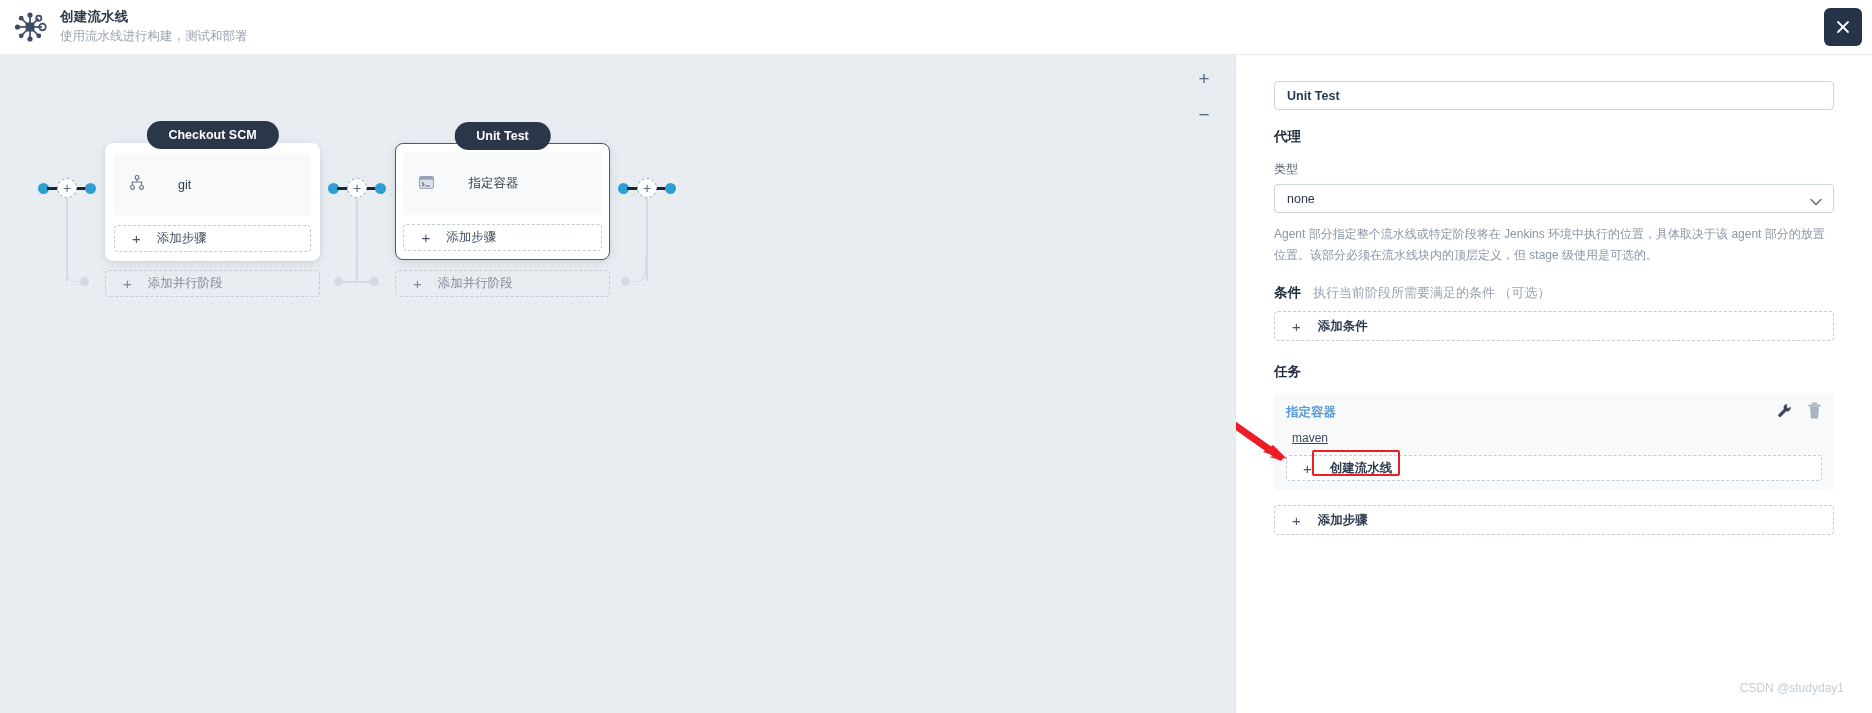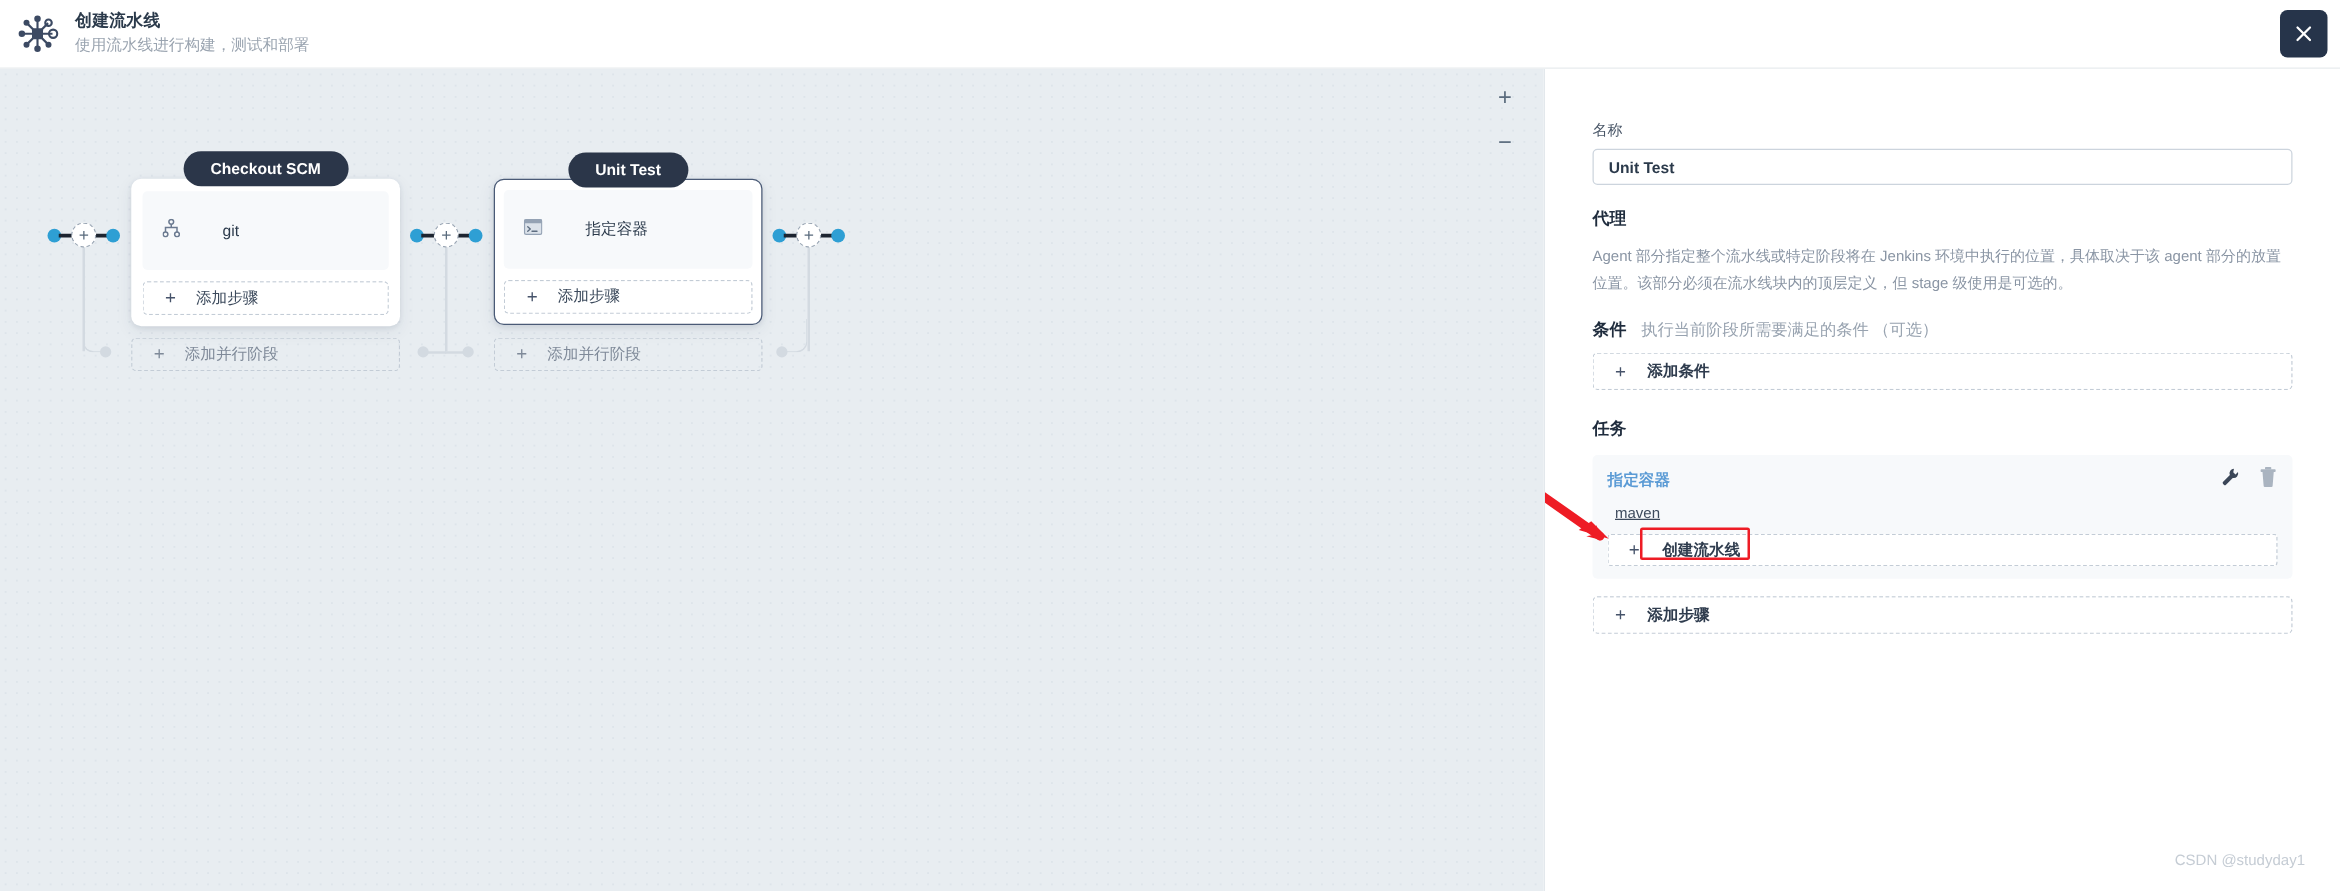--- a/index.html
+++ b/index.html
@@ -394,27 +394,37 @@
   <div class="conn-line" style="left:656px; top:132px; width:14px;"></div>
   <div class="conn-dot" style="left:665px; top:128px;"></div>
   <div class="drop-line" style="left:646px; top:133px; height:93px;"></div>
   <div class="elbow" style="left:627px; top:200px; width:19px; height:27px; border-left:none; border-right:1.6px solid #d3dae1; border-bottom-left-radius:0; border-bottom-right-radius:9px;"></div>
   <div class="drop-dot" style="left:621px; top:222px;"></div>
 </div>
 
 <div class="sidebar">
 
 
-  <div class="field-label">名称</div>
   <input class="text-input" value="Unit Test" style="">
 
   <div class="sec-head" style="margin-top:18px;">
     <span>代理</span>
   </div>
 
+  <div class="field-label">类型</div>
+  <div class="select-wrap">
+    <div class="select-input">
+      <span>none</span>
+    </div>
+    <span class="chev">
+      <svg width="12" height="9" viewBox="0 0 12 9">
+        <path d="M1 1.6 L6 6.6 L11 1.6" fill="none" stroke="#5b6a7d" stroke-width="1.4" stroke-linecap="round"></path>
+      </svg>
+    </span>
+  </div>
 
   <div class="help-text">Agent 部分指定整个流水线或特定阶段将在 Jenkins 环境中执行的位置，具体取决于该 agent 部分的放置位置。该部分必须在流水线块内的顶层定义，但 stage 级使用是可选的。</div>
 
   <div class="sec-head" style="margin-top:18px;text-align:center;">
     <span>条件</span>
     <span class="hint">执行当前阶段所需要满足的条件 （可选）</span>
   </div>
   <div class="wide-dashed">
     <span class="plus">+</span>
     <span>添加条件</span>

